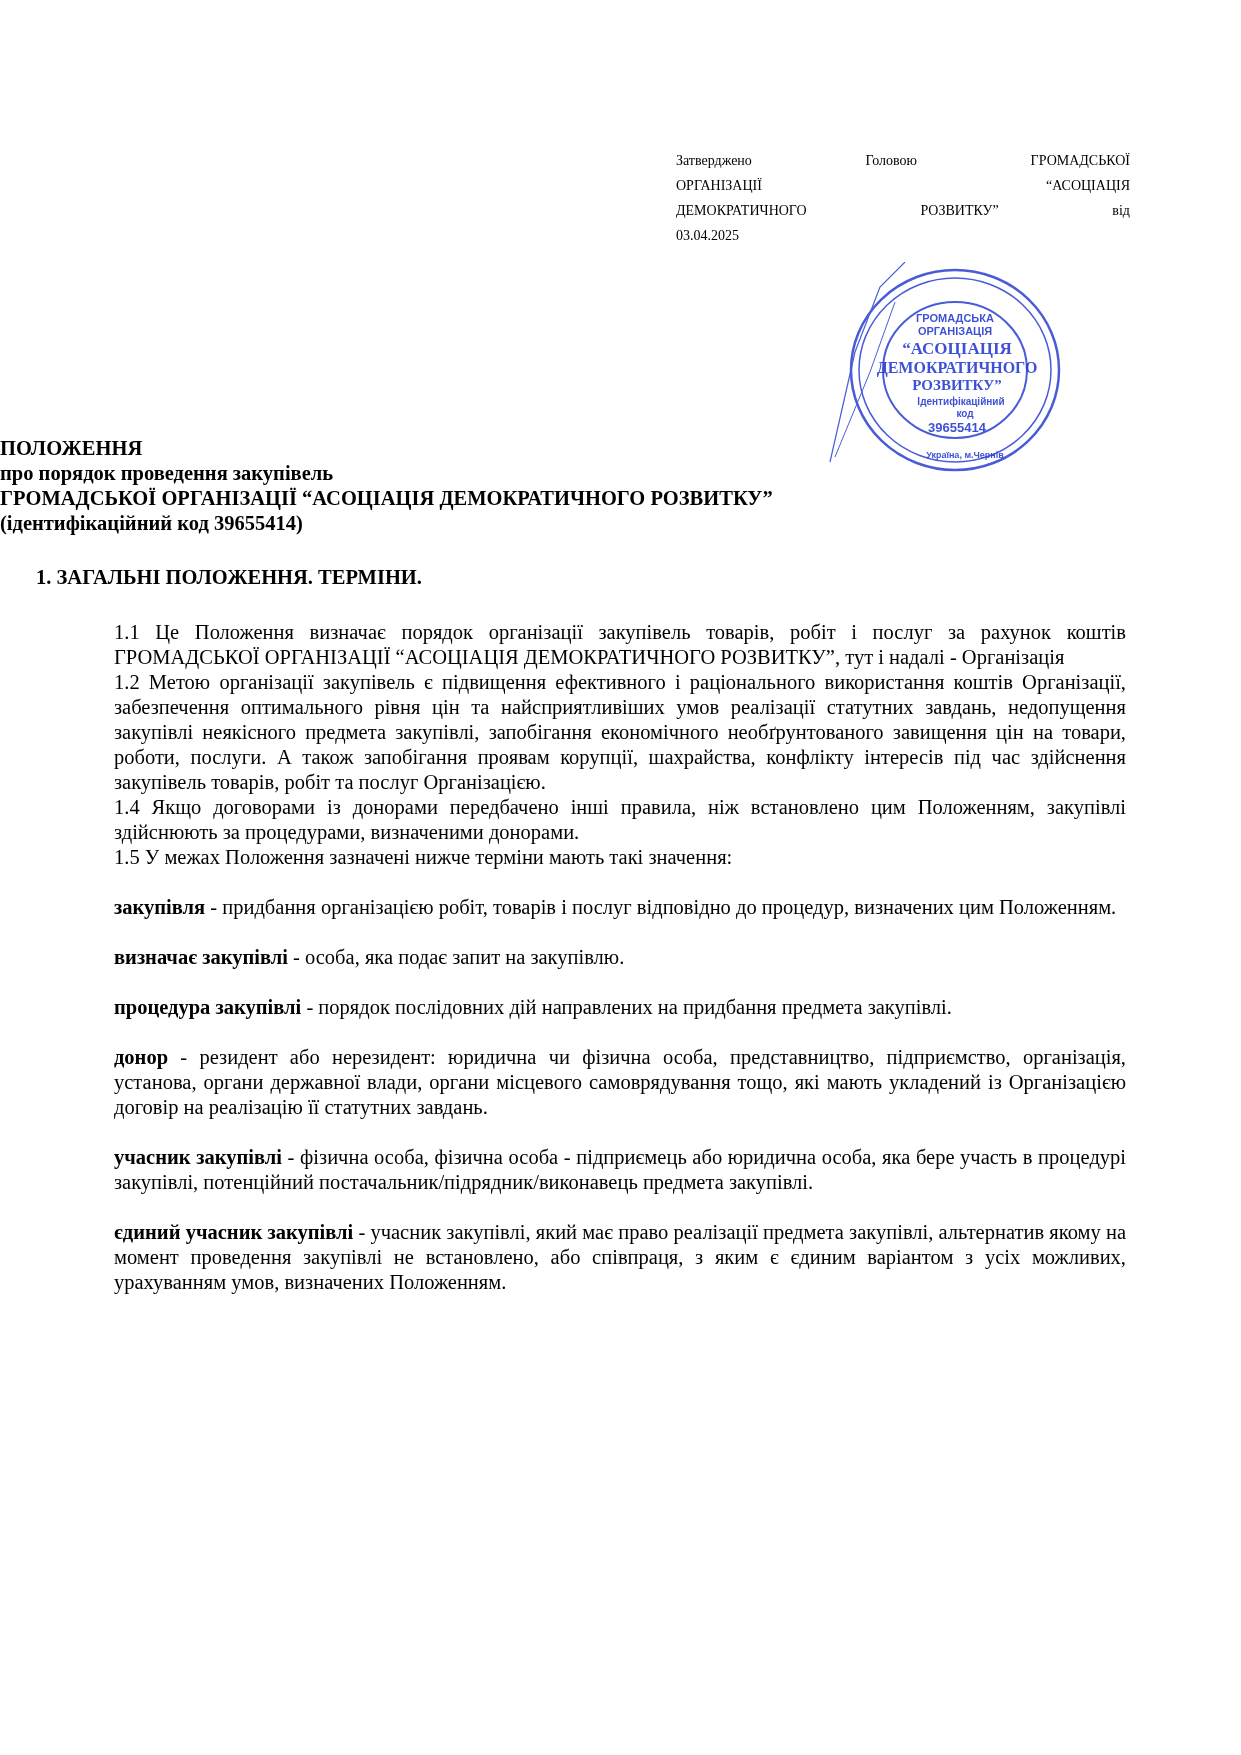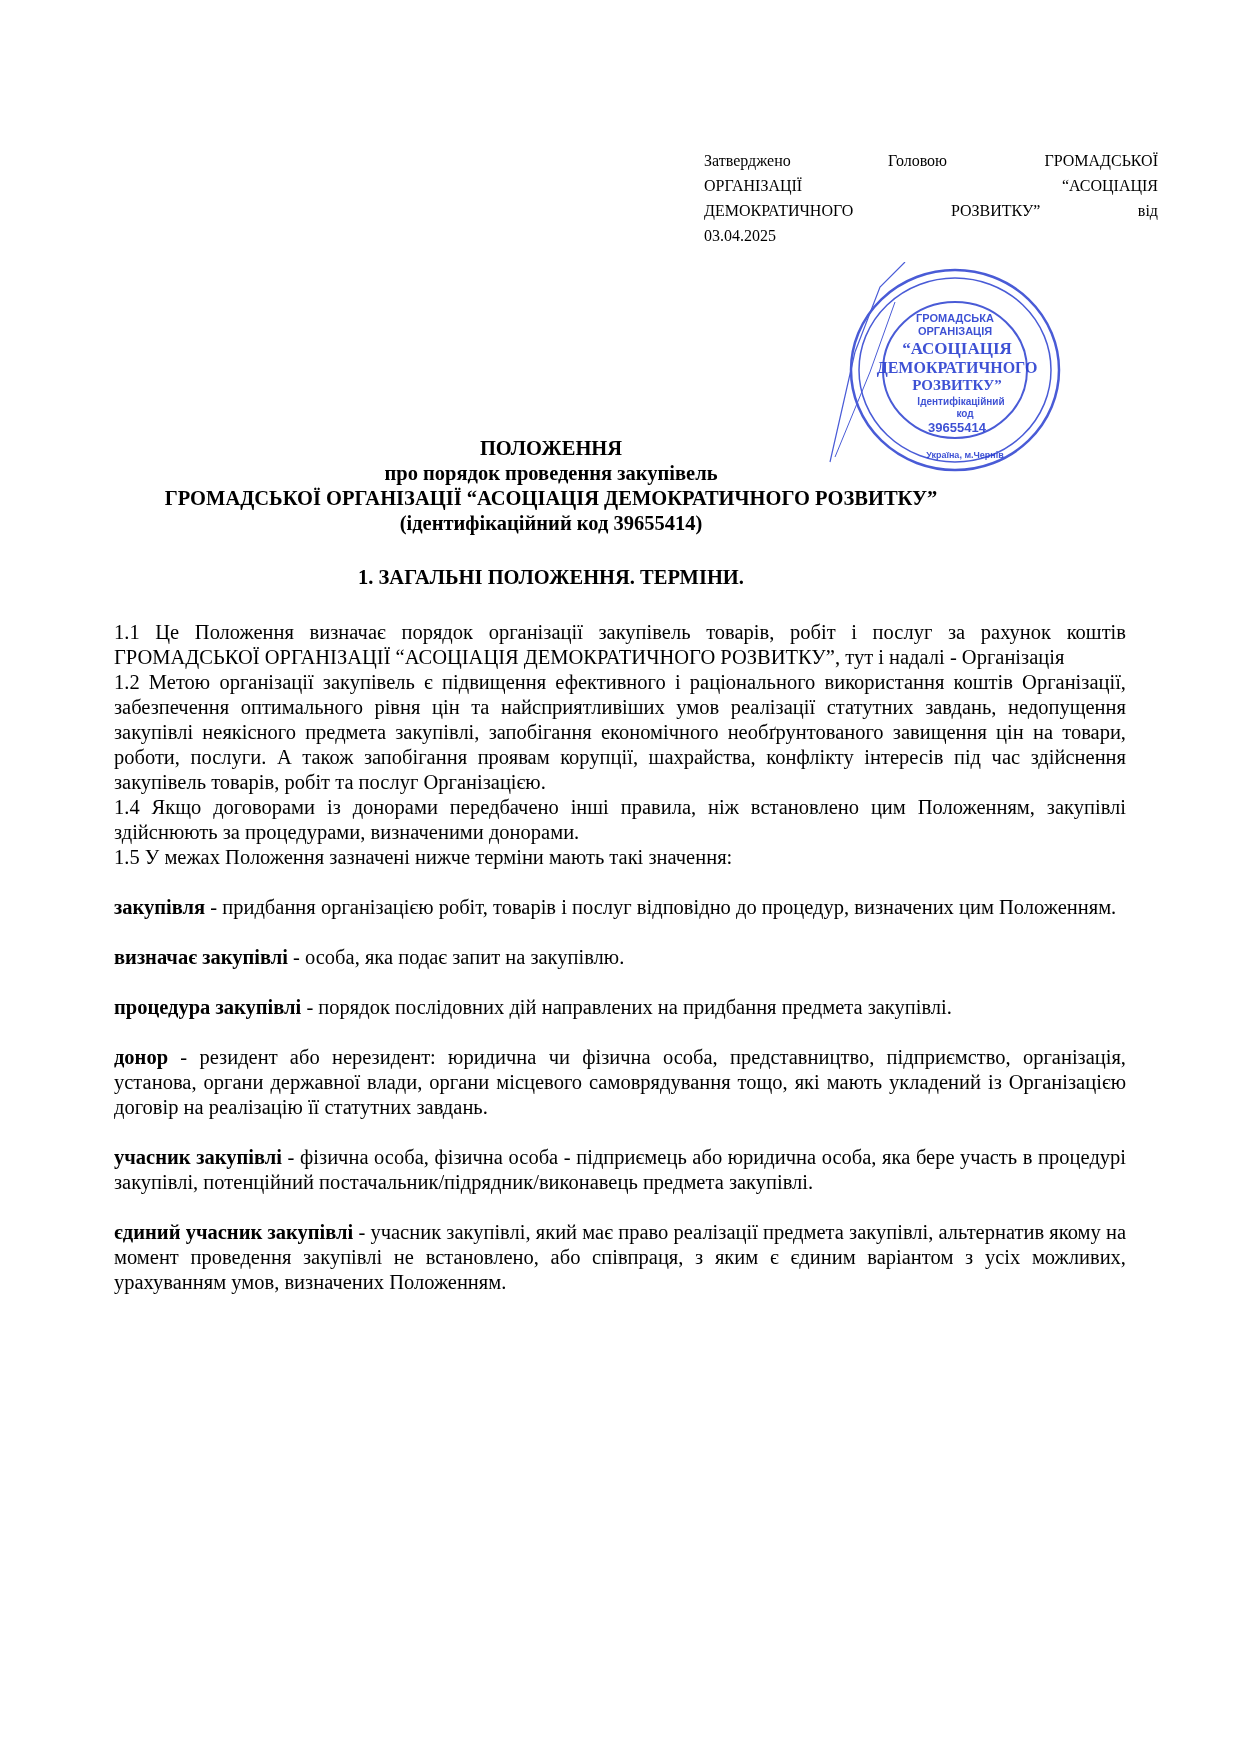--- a/index.html
+++ b/index.html
@@ -1,27 +1,27 @@
 <!DOCTYPE html>
 <html><head>
 <meta charset="utf-8">
 <style>
   html, body { margin: 0; padding: 0; background: #ffffff; }
   body { width: 1241px; height: 1755px; position: relative; overflow: hidden;
          font-family: "Liberation Serif", serif; color: #000; }
   .approval { position: absolute; left: 676px; top: 148px; width: 454px;
-              font-size: 16px; line-height: 25px; text-align: justify; text-align-last: justify; margin-left: 28px; }
+              font-size: 14px; line-height: 25px; text-align: justify; text-align-last: justify; }
   .approval .last { text-align-last: left; }
   .stamp { position: absolute; left: 825px; top: 262px; width: 240px; height: 215px; }
-  .title-block { position: absolute; left: 0; width: 1102px; text-align: center; font-weight: bold; }
+  .title-block { position: absolute; left: 0; width: 1102px; font-weight: bold; }
   .t1 { top: 437px; font-size: 20.5px; }
   .t2 { top: 462px; font-size: 20.5px; }
   .t3 { top: 487px; font-size: 20.5px; }
   .t4 { top: 512px; font-size: 20.5px; }
-  .t5 { top: 566px; font-size: 20.5px; }
+  .t5 { top: 566px; font-size: 20.5px; padding-left: 36px; }
   .body { position: absolute; left: 114px; width: 1012px; top: 620px;
           font-size: 20.5px; line-height: 25px; }
   .body p { margin: 0; text-align: justify; }
   .body p.gap { margin-top: 25px; }
   .term { font-weight: bold; }
 </style>
 </head>
 <body>
 
 <div class="approval">

